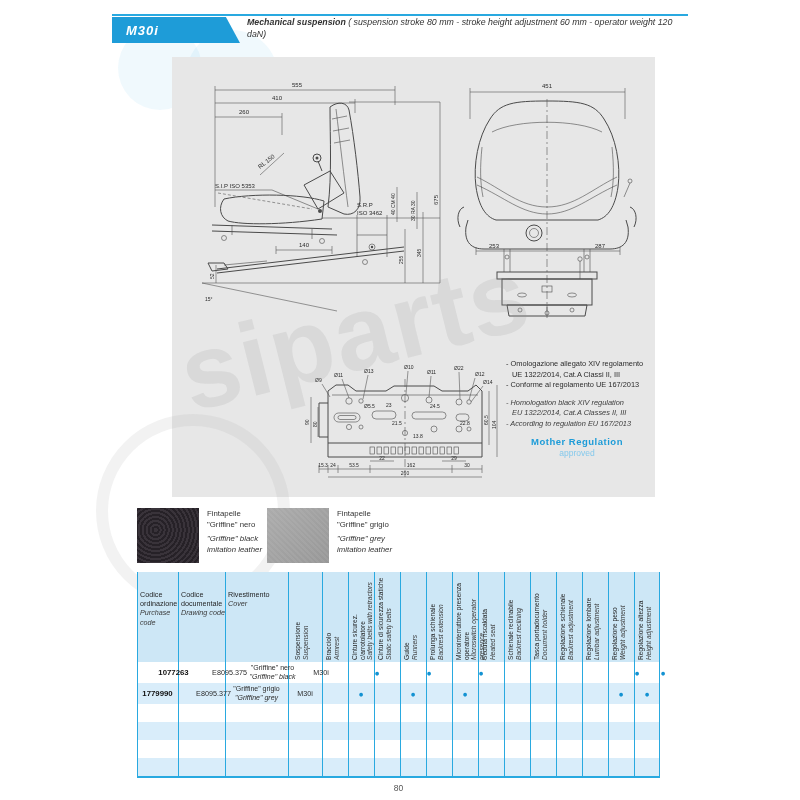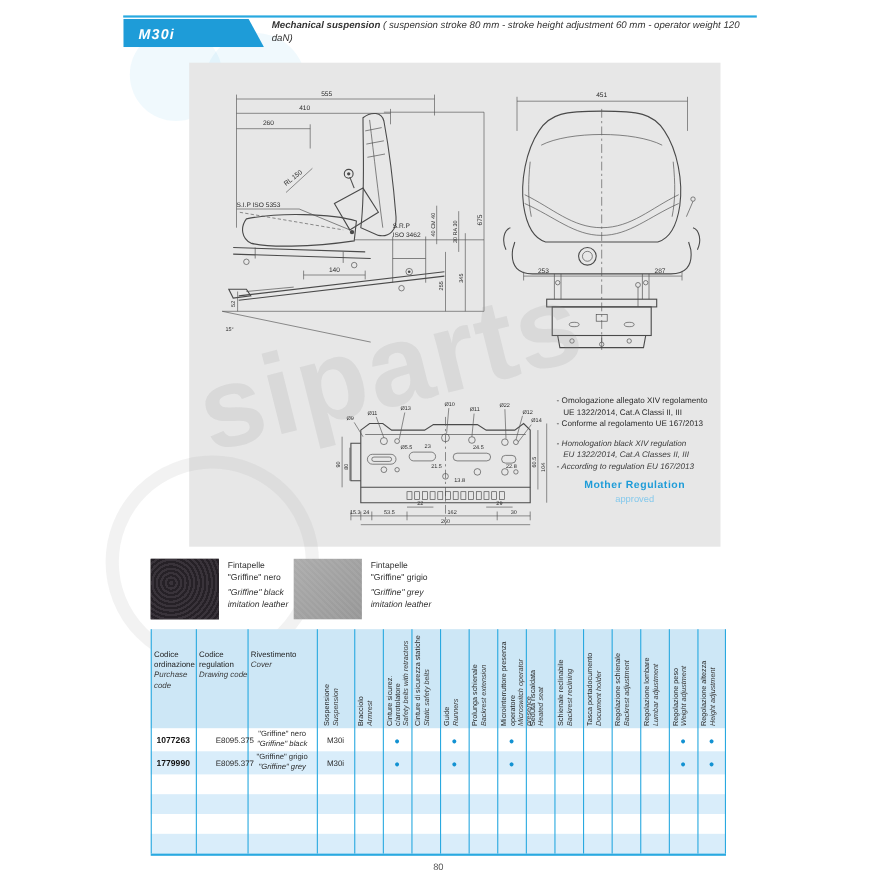--- a/index.html
+++ b/index.html
@@ -56,21 +56,21 @@
   .st-bot{top:204px;height:2px;background:#29A9E0;}
   .vl{position:absolute;top:0;width:1px;height:204px;background:#29A9E0;}
   .hw{position:absolute;top:18px;font-size:7.2px;line-height:9.2px;padding:0 3px;color:#1f1f1f;}
   .hw .hen{font-style:italic;display:block;color:#3a3a3a;}
   .hw .hit{display:block;}
   .hv{position:absolute;top:88px;width:84px;transform-origin:0 0;transform:rotate(-90deg);
       font-size:6.6px;line-height:7.5px;color:#1f1f1f;}
   .hv .hen{font-style:italic;display:block;color:#3a3a3a;}
   .hv .hit{display:block;}
   .cell{position:absolute;display:flex;align-items:center;justify-content:center;text-align:center;}
-  .r1{top:90px;height:21px;}
+  .r1{top:90px;height:21px;padding-left:16px;}
   .r2{top:111px;height:21px;}
   .code{font-weight:bold;font-size:7.8px;color:#111;}
   .doc{font-size:7.2px;color:#2b2b2b;margin-left:12px;}
   .cover{flex-direction:column;font-size:7px;line-height:8.6px;color:#2b2b2b;}
   .cover .en{font-style:italic;}
   .susp{font-size:7.2px;color:#2b2b2b;}
   .dot{font-size:8.5px;color:#1392D2;}
   .footer{position:absolute;left:137px;top:783px;width:523px;text-align:center;font-size:8.5px;color:#555;}
 </style>
 </head>
@@ -366,21 +366,21 @@
     <div class="vl" style="left:445px"></div>
     <div class="vl" style="left:471px"></div>
     <div class="vl" style="left:497px"></div>
     <div class="vl" style="left:522px"></div>
 
     <div class="hw" style="left:0;width:41px">
         <span class="hit">Codice ordinazione</span>
         <span class="hen">Purchase code</span>
       </div>
     <div class="hw" style="left:41px;width:47px">
-        <span class="hit">Codice regulation</span>
+        <span class="hit">Codice documentale</span>
         <span class="hen">Drawing code</span>
       </div>
     <div class="hw" style="left:88px;width:63px">
         <span class="hit">Rivestimento</span>
         <span class="hen">Cover</span>
       </div>
 
     <div class="hv" style="left:157px">
         <span class="hit">Sospensione</span>
         <span class="hen">Suspension</span>

